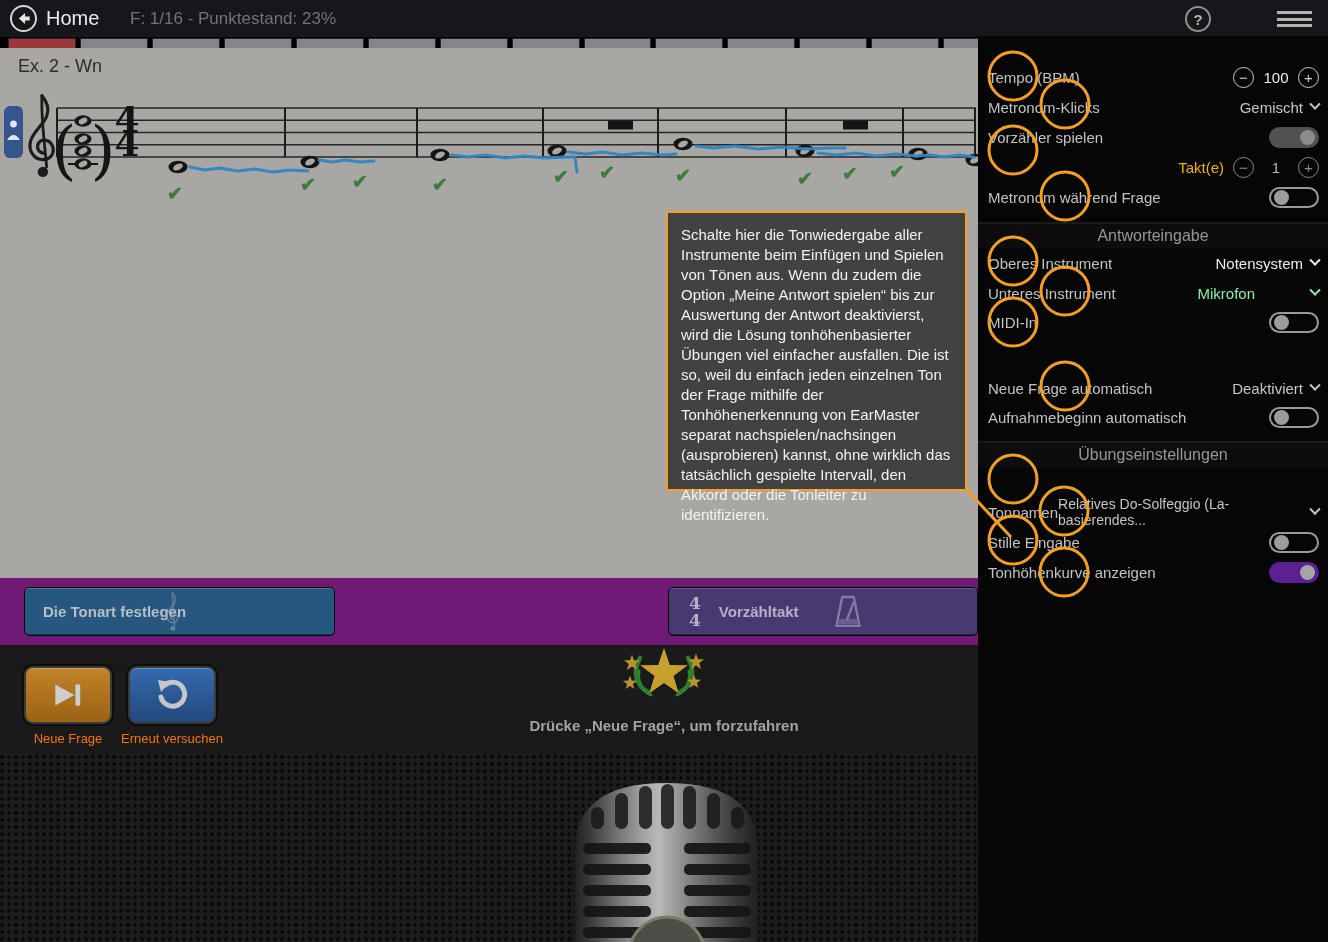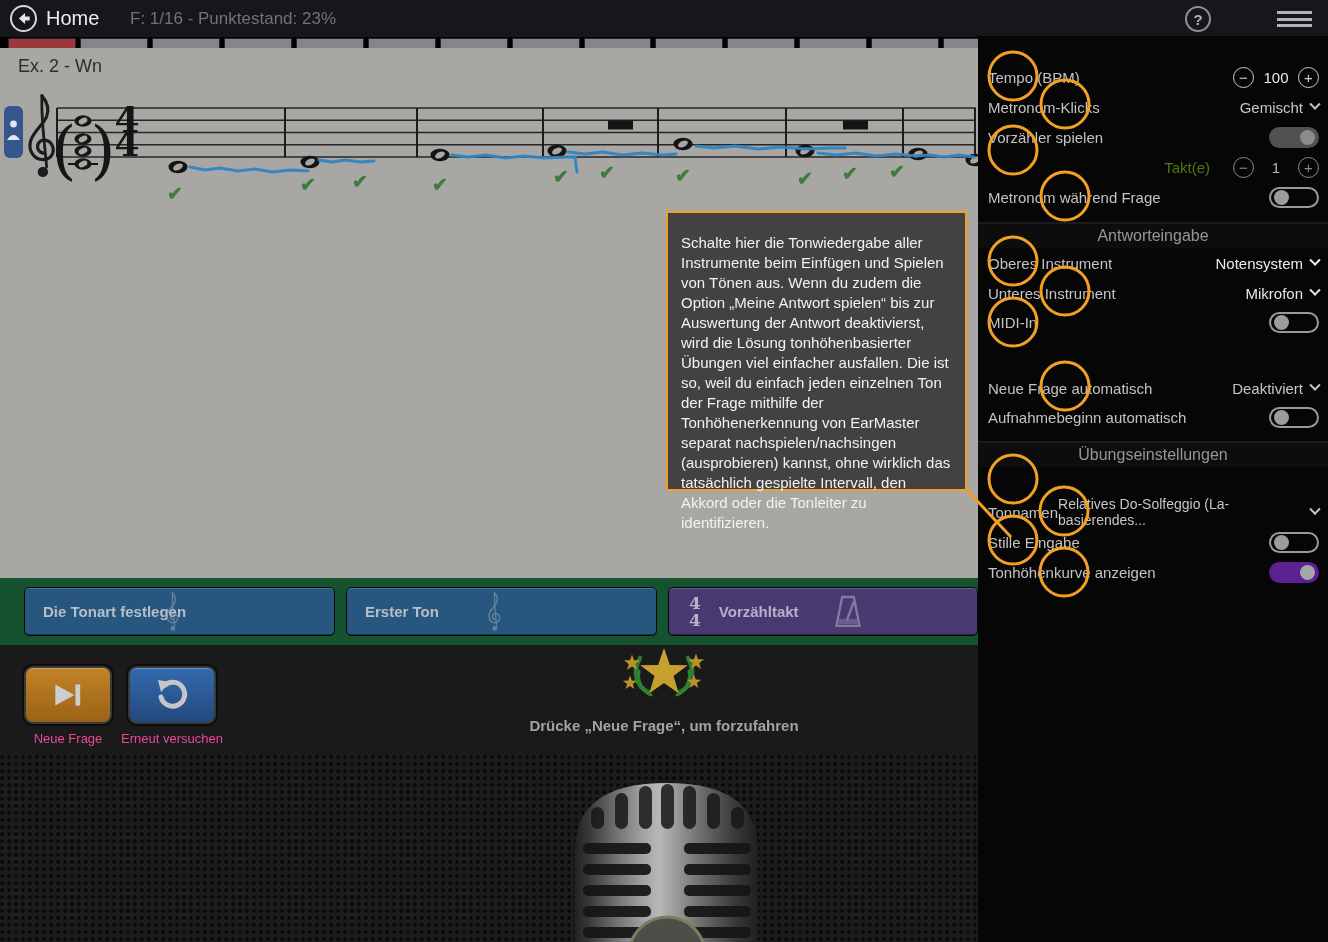--- a/index.html
+++ b/index.html
@@ -21,62 +21,62 @@
   
   #progress{position:absolute;left:8px;top:38px;width:1147px;height:12px;display:flex;gap:4px;}
   #progress .seg{flex:1;background:#85868a;border:1px solid #26262a;}
   #progress .seg.done{background:#9e373c;}
 
   
   #stage{position:absolute;left:0;top:48px;width:978px;height:530px;background:#a8a7a3;}
   .ex-label{position:absolute;left:18px;top:8px;color:#2c2c2a;font-size:18px;}
 
   
-  #tooltip{position:absolute;left:666px;top:211px;width:301px;height:280px;background:#424242;border:2px solid #f1a025;color:#f2f2f2;font-size:15px;line-height:20px;padding:20px 13px;z-index:6;}
+  #tooltip{position:absolute;left:666px;top:211px;width:301px;height:280px;background:#424242;border:2px solid #f1a025;color:#f2f2f2;font-size:15px;line-height:20px;padding:12px 13px;z-index:6;}
 
   
   #sidebar{position:absolute;left:978px;top:36px;width:350px;height:906px;background:#060606;z-index:5;font-size:15px;}
   .srow{position:absolute;left:0;width:100%;height:30px;display:flex;align-items:center;padding:0 9px 0 10px;color:#c3c3c3;}
   .srow .spacer{flex:1;}
   .shead{position:absolute;left:0;width:100%;height:26px;display:flex;align-items:center;justify-content:center;color:#969696;font-size:16px;background:#0d0d0d;border-top:2px solid #1b1b1b;}
   .dval{display:flex;align-items:center;color:#c6c6c6;}
   .dval.bright{color:#ececec;}
-  .dval.dim{color:#e5e5e5;}
+  .dval.dim{color:#86efac;gap:48px;}
   .dval .chev{margin-left:8px;vertical-align:0;transform:rotate(45deg) translate(-2px,-2px);}
   .stepper{display:flex;align-items:center;gap:9px;color:#cdcdcd;}
   .stepper .stepbtn{width:21px;height:21px;border:1.5px solid currentColor;border-radius:50%;display:flex;align-items:center;justify-content:center;font-size:15px;line-height:1;}
   .stepper .stepval{color:#ececec;min-width:26px;text-align:center;}
   .stepper.dim{color:#8a8a8a;}
   .stepper.dim .stepval{color:#b5b5b5;}
-  .sublabel{color:#4d7c0f;margin-right:23px;}
+  .sublabel{color:#eab308;margin-right:9px;}
   .toggle{position:relative;display:inline-block;width:50px;height:21px;border-radius:11px;}
   .toggle .knob{position:absolute;top:3px;width:15px;height:15px;border-radius:50%;background:#9c9c9c;}
   .toggle.on{background:#5b2192;}
   .toggle.on .knob{right:4px;background:#a5a5a5;}
   .toggle.off{border:2px solid #9a9a9a;}
   .toggle.off .knob{left:3px;top:1.5px;}
   .toggle.dim.on{background:#515151;}
   .toggle.dim.on .knob{background:#8b8b8b;}
 
   
-  #actionbar{position:absolute;left:0;top:578px;width:978px;height:68px;background:#14532d;}
+  #actionbar{position:absolute;left:0;top:578px;width:978px;height:68px;background:#701a75;}
   .abtn{position:absolute;top:9px;height:49px;border-radius:5px;border:1px solid #080808;box-shadow:inset 0 1px 0 rgba(255,255,255,.18), inset 0 -1px 0 rgba(0,0,0,.4);display:flex;align-items:center;}
   .abtn.blue{background:#27567e;color:#b6bfc7;}
   .abtn.purple{background:#473a71;color:#b6b0cb;}
   .abtn .alabel{font-size:15px;font-weight:bold;margin-left:18px;}
   .btn-clef{position:absolute;left:138px;top:3px;opacity:.55;}
   .ts-stack{display:flex;flex-direction:column;margin-left:20px;font-weight:bold;font-size:17px;line-height:.95;font-family:"DejaVu Serif",serif;}
   .metro-icon{margin-left:34px;opacity:.8;}
 
   
   #controlbar{position:absolute;left:0;top:645px;width:978px;height:110px;background:#1a1a1a;}
   .bigbtn{position:absolute;top:21px;width:88px;height:58px;border-radius:9px;border:2px solid #3a3a3a;box-shadow:0 0 0 2px #0d0d0d, inset 0 1px 0 rgba(255,255,255,.25);display:flex;align-items:center;justify-content:center;}
   .bigbtn.orange{left:24px;background:linear-gradient(#c28228,#9a6314);}
   .bigbtn.bluebig{left:128px;background:linear-gradient(#336aae,#24497c);}
-  .biglabel{position:absolute;top:86px;width:110px;text-align:center;color:#ec4899;font-size:13px;}
+  .biglabel{position:absolute;top:86px;width:110px;text-align:center;color:#f97316;font-size:13px;}
   #hint{position:absolute;left:0;top:717px;width:1328px;text-align:center;color:#a2a2a2;font-size:15px;font-weight:bold;z-index:2;}
   #stars{position:absolute;left:594px;top:646px;z-index:2;}
 
   
   #micarea{position:absolute;left:0;top:755px;width:978px;height:187px;background-color:#1c1c1c;background-image:radial-gradient(circle at 2px 2px,#0a0a0a 1.6px,transparent 1.9px);background-size:7px 7px;}
 
   
   #overlay{position:absolute;left:0;top:0;width:1328px;height:942px;z-index:7;pointer-events:none;}
 </style>
 </head>
@@ -362,26 +362,20 @@
         <span class="spacer"></span>
       <span class="toggle on">
           <span class="knob"></span>
         </span>
     </div>
   </div>
 
   <div id="actionbar">
     <div class="abtn blue" style="left:24px;width:311px">
       <span class="alabel">Die Tonart festlegen</span>
-      <svg class="btn-clef" width="18" height="44" viewBox="0 0 40 100" style="color:#8fa5b5">
-          <use href="#clef"></use>
-        </svg>
-    </div>
-    <div class="abtn blue" style="left:346px;width:311px">
-      <span class="alabel">Erster Ton</span>
       <svg class="btn-clef" width="18" height="44" viewBox="0 0 40 100" style="color:#8fa5b5">
           <use href="#clef"></use>
         </svg>
     </div>
     <div class="abtn purple" style="left:668px;width:310px">
       <span class="ts-stack">
         <span>4</span>
           <span>4</span>
       </span>
       <span class="alabel">Vorzähltakt</span>

